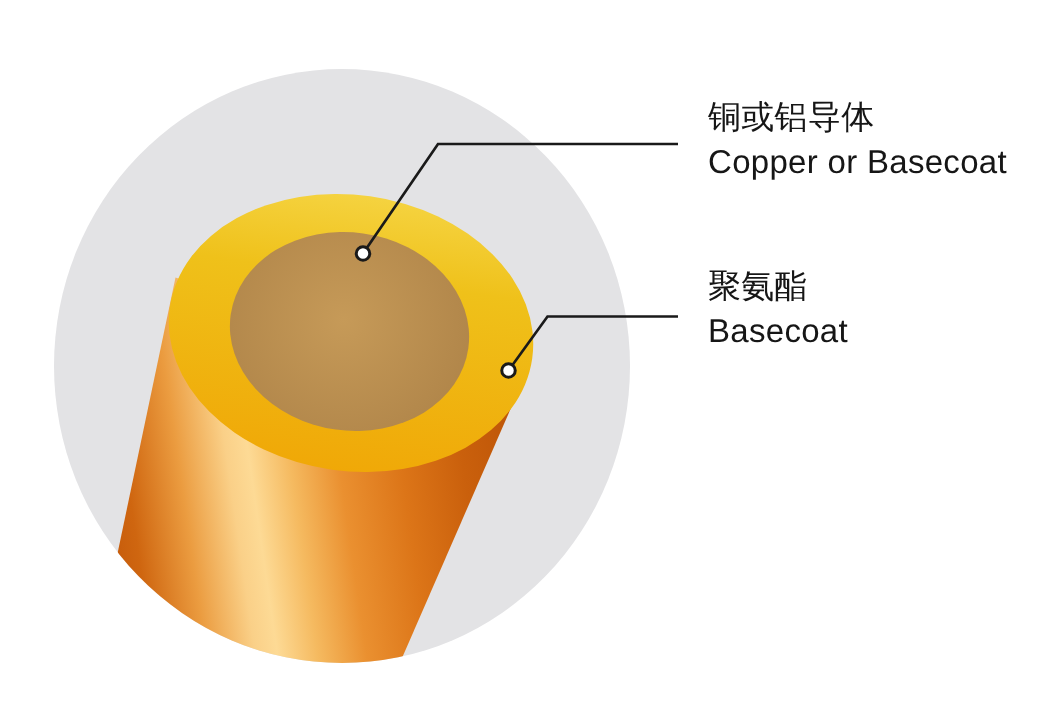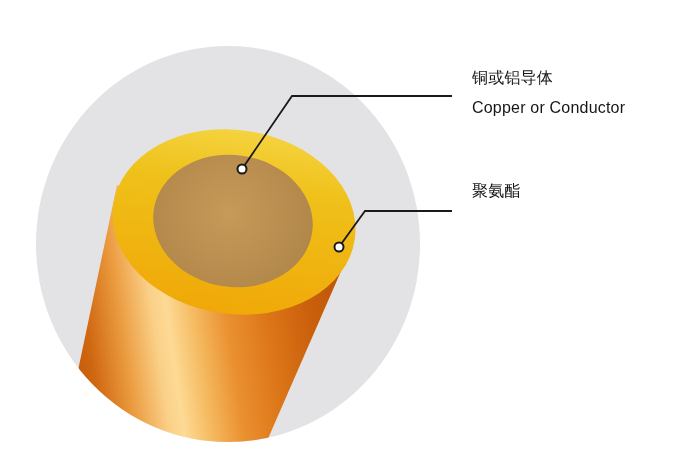--- a/index.html
+++ b/index.html
@@ -5,21 +5,21 @@
   html,body{margin:0;padding:0;}
   body{
     width:700px;height:475px;position:relative;overflow:hidden;
     background:#ffffff;
     font-family:"Liberation Sans","DejaVu Sans",sans-serif;
   }
   .stage{position:absolute;left:0;top:0;width:700px;height:475px;}
   .callout{
     position:absolute;left:472px;width:220px;
     color:var(--text-color,#161616);
-    font-size:16px;line-height:30px;
+    font-size:22px;line-height:30px;
     letter-spacing:0.2px;
   }
   .callout div{white-space:nowrap;}
   .callout-conductor{top:63px;}
   .callout-basecoat{top:176px;}
   .leader{fill:none;stroke:var(--line-color,#1a1a1a);stroke-width:1.8;}
   .leader-dot{fill:var(--dot-color,#ffffff);stroke:var(--line-color,#1a1a1a);stroke-width:2;}
 </style>
 </head>
 <body style="background: rgb(255, 255, 255); --line-color: #1a1a1a; --dot-color: #ffffff; --text-color: #161616;">
@@ -64,18 +64,19 @@
 
   <polyline class="leader" points="452,96 292,96 242,169"></polyline>
   <circle class="leader-dot" cx="242" cy="169" r="4.5"></circle>
 
   <polyline class="leader" points="452,211 365,211 339,247"></polyline>
   <circle class="leader-dot" cx="339" cy="247" r="4.5"></circle>
 </svg>
 
 <div class="callout callout-conductor">
   <div>铜或铝导体</div>
-  <div>Copper or Conductor</div>
+  <div>Copper or Basecoat</div>
 </div>
 
 <div class="callout callout-basecoat">
   <div>聚氨酯</div>
+  <div>Basecoat</div>
 </div>
 
 </body></html>

